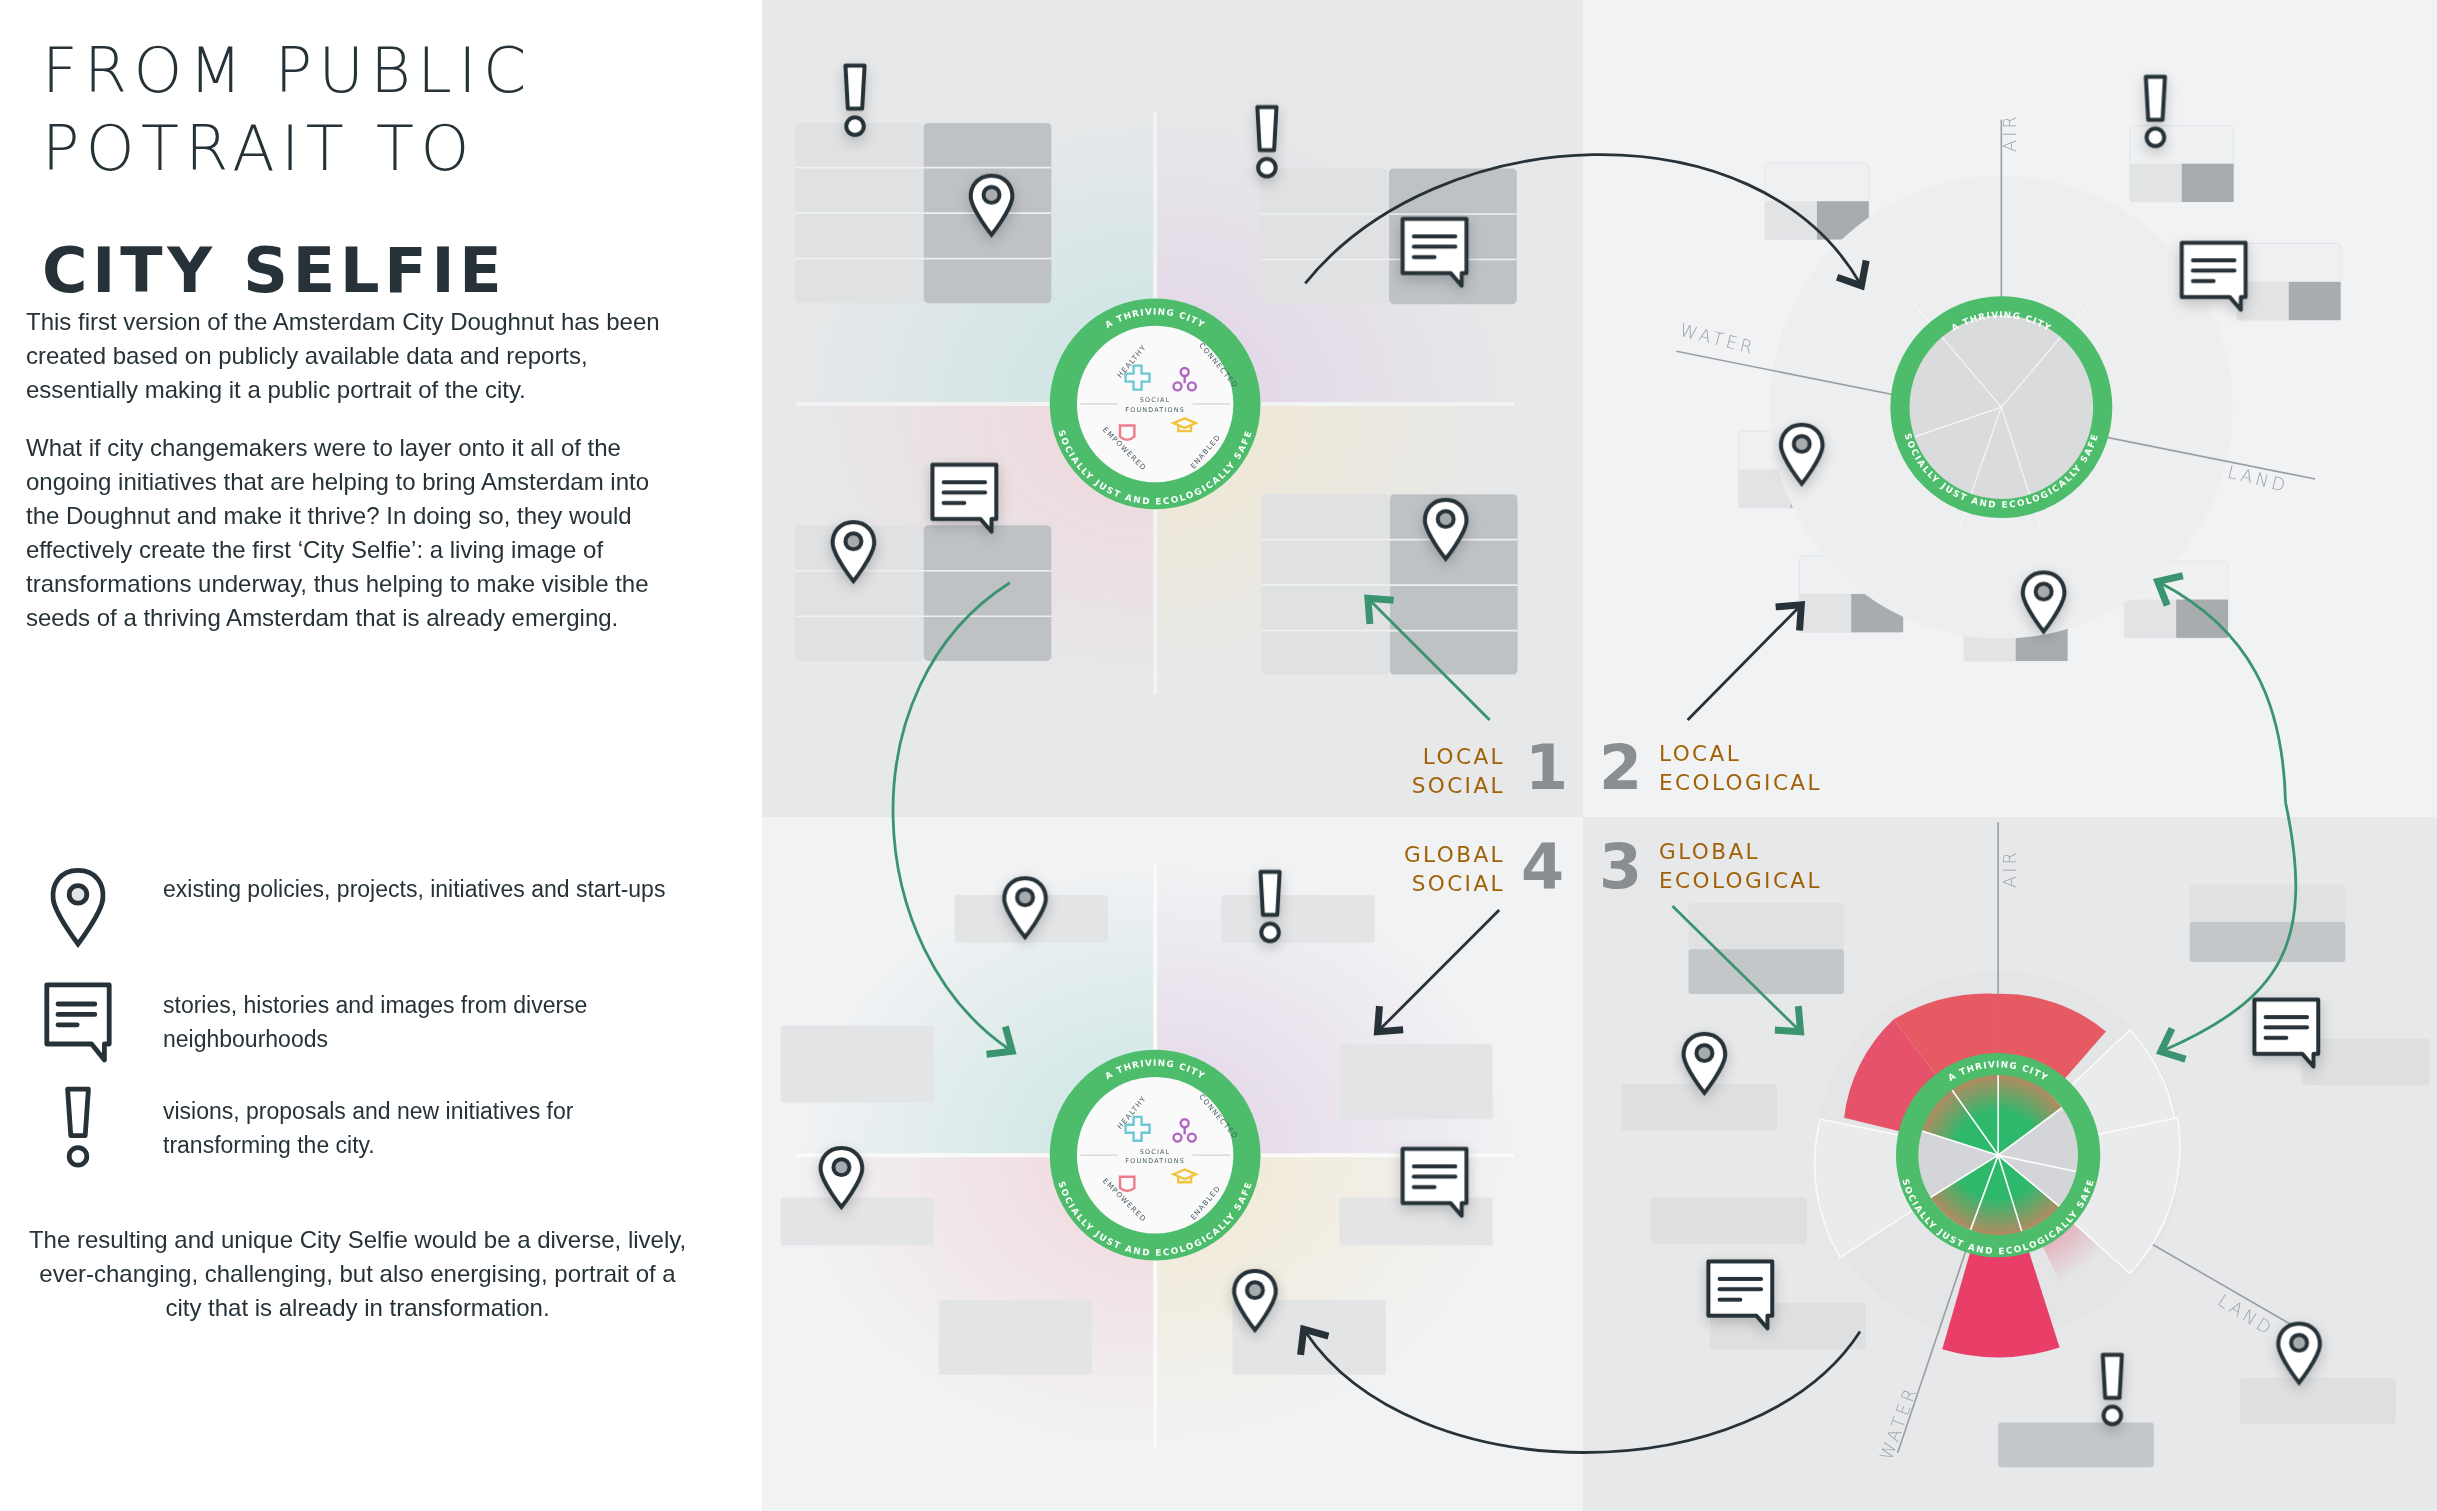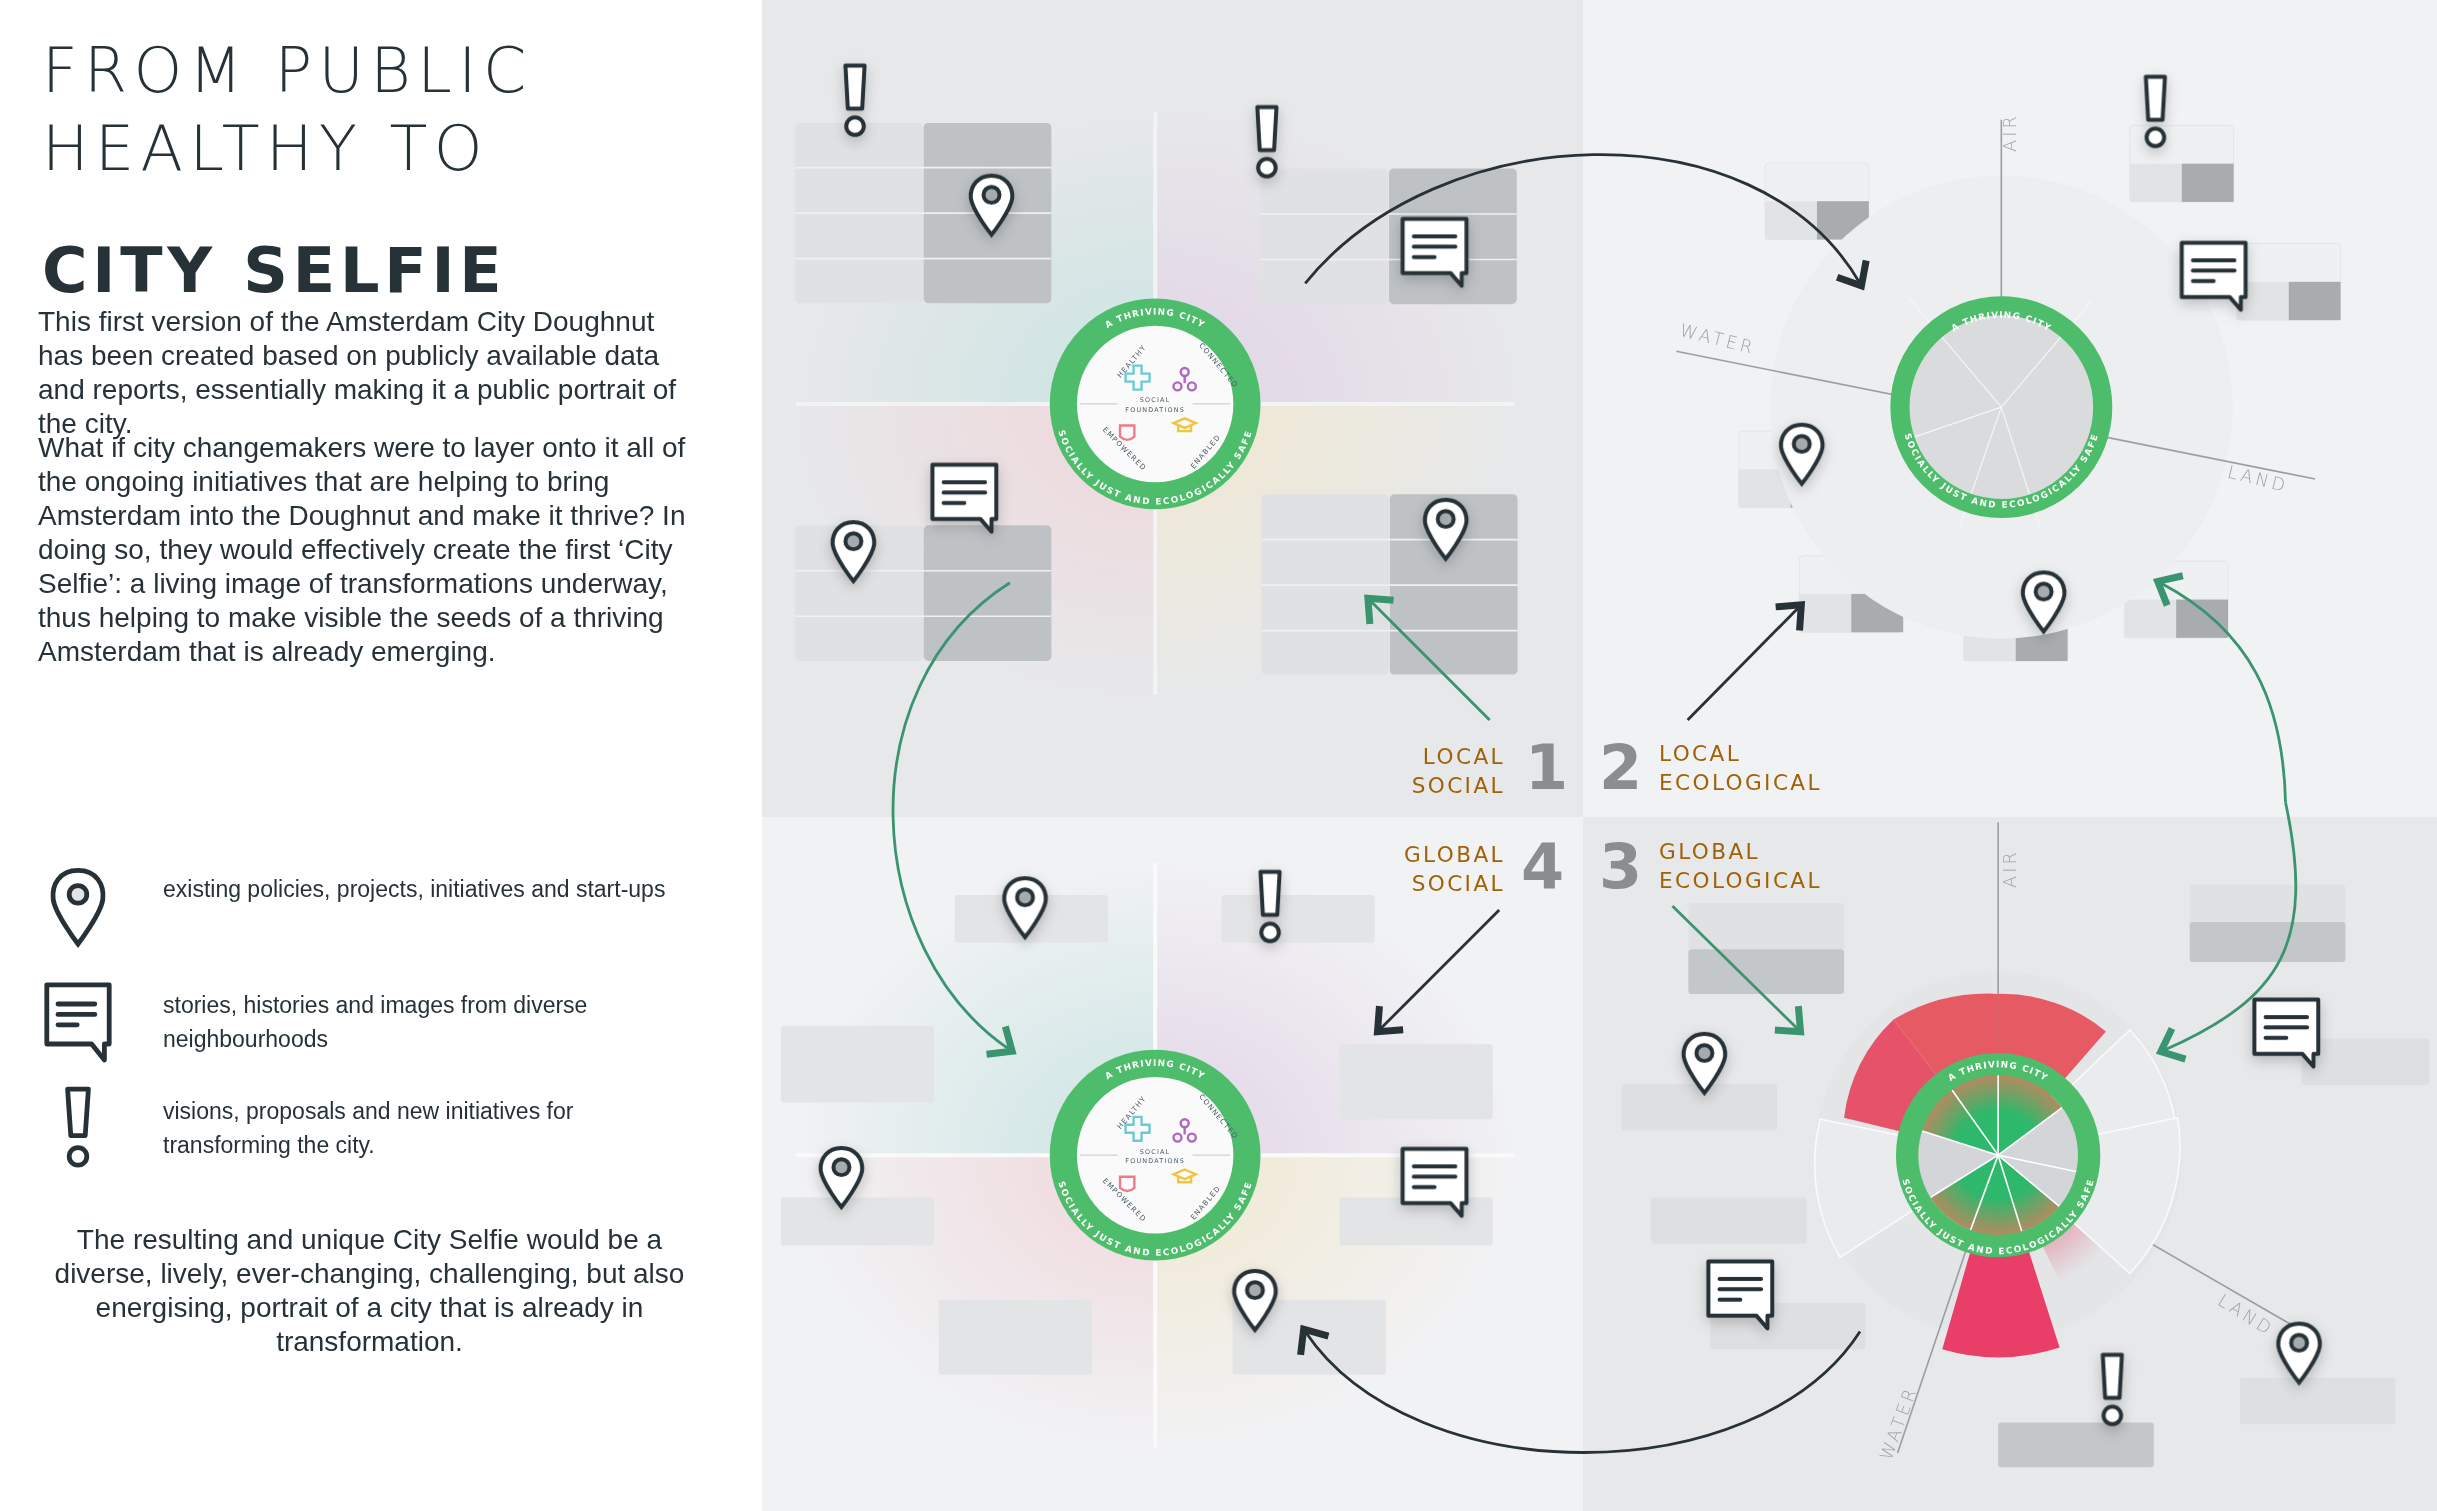--- a/index.html
+++ b/index.html
@@ -1,42 +1,42 @@
 <!DOCTYPE html>
 <html style="font-size:12.8px"><head>
 <meta charset="utf-8">
 <style>
   html,body{margin:0;padding:0;}
   body{width:2438px;height:1512px;position:relative;overflow:hidden;background:#fff;font-family:"Liberation Sans",sans-serif;color:#263238;}
   .left{position:absolute;left:0;top:0;width:618px;height:1512px;background:#fff;}
   .title{position:absolute;left:42px;top:32px;font-family:"DejaVu Sans",sans-serif;font-size:62px;line-height:78px;letter-spacing:6.4px;color:#263238;}
   .title .l{font-weight:300;}
   .title .b{font-weight:bold;letter-spacing:4.8px;margin-top:44px;}
-  .p{position:absolute;left:38px;width:663px;font-family:"Liberation Sans",sans-serif;font-size:28px;line-height:34px;color:#263238;}
+  .p{position:absolute;left:26px;width:663px;font-family:"Liberation Sans",sans-serif;font-size:24px;line-height:34px;color:#263238;}
   .legend-item{position:absolute;left:42px;width:686px;height:88px;}
   .legend-item .ico{position:absolute;left:0;top:0;width:72px;height:88px;}
   .legend-item .txt{position:absolute;left:121px;top:8px;width:511px;font-size:23px;line-height:34px;}
   .q{position:absolute;}
   .q1{left:762px;top:0;width:821px;height:817px;background:#e7e8ea;}
   .q2{left:1583px;top:0;width:855px;height:817px;background:#f1f2f4;}
   .q4{left:762px;top:817px;width:821px;height:695px;background:#f1f2f4;}
   .q3{left:1583px;top:817px;width:855px;height:695px;background:#e7e8ea;}
   .qlabel{position:absolute;font-family:"DejaVu Sans",sans-serif;font-size:21.6px;letter-spacing:2.4px;line-height:29px;color:#a16207;}
   .qnum{position:absolute;font-family:"DejaVu Sans",sans-serif;font-size:62px;font-weight:bold;color:#8a8e91;line-height:64px;}
   .r{text-align:right;}
   .svgabs{position:absolute;left:0;top:0;}
   .axislabel{position:absolute;font-family:"DejaVu Sans",sans-serif;font-size:17.6px;font-weight:300;letter-spacing:3.2px;color:#9ea2a6;}
 </style>
 </head>
 <body>
 
 <div class="left">
   <div class="title">
     <div class="l">FROM PUBLIC</div>
-    <div class="l">HEALTHY TO</div>
+    <div class="l">POTRAIT TO</div>
     <div class="b">CITY SELFIE</div>
   </div>
 
   <div class="p" style="top:305px;">This first version of the Amsterdam City Doughnut has been created based on publicly available data and reports, essentially making it a public portrait of the city.</div>
   <div class="p" style="top:431px;">What if city changemakers were to  layer onto it all of the ongoing initiatives that are helping to bring Amsterdam into the Doughnut and make it thrive? In doing so, they would effectively create the first ‘City Selfie’: a living image of transformations underway, thus helping to make visible the seeds of a thriving Amsterdam that is already emerging.</div>
 
   <div class="legend-item" style="top:864px;">
     <svg class="ico" viewBox="0 0 90 110">
       <path d="M45 8 C22 8 12 26 14 44 C16 62 45 100 45 100 C45 100 74 62 76 44 C78 26 68 8 45 8 Z" fill="#fff" stroke="#263238" stroke-width="6"></path>
       <circle cx="45" cy="38" r="11" fill="#e1e3e5" stroke="#263238" stroke-width="6"></circle>

